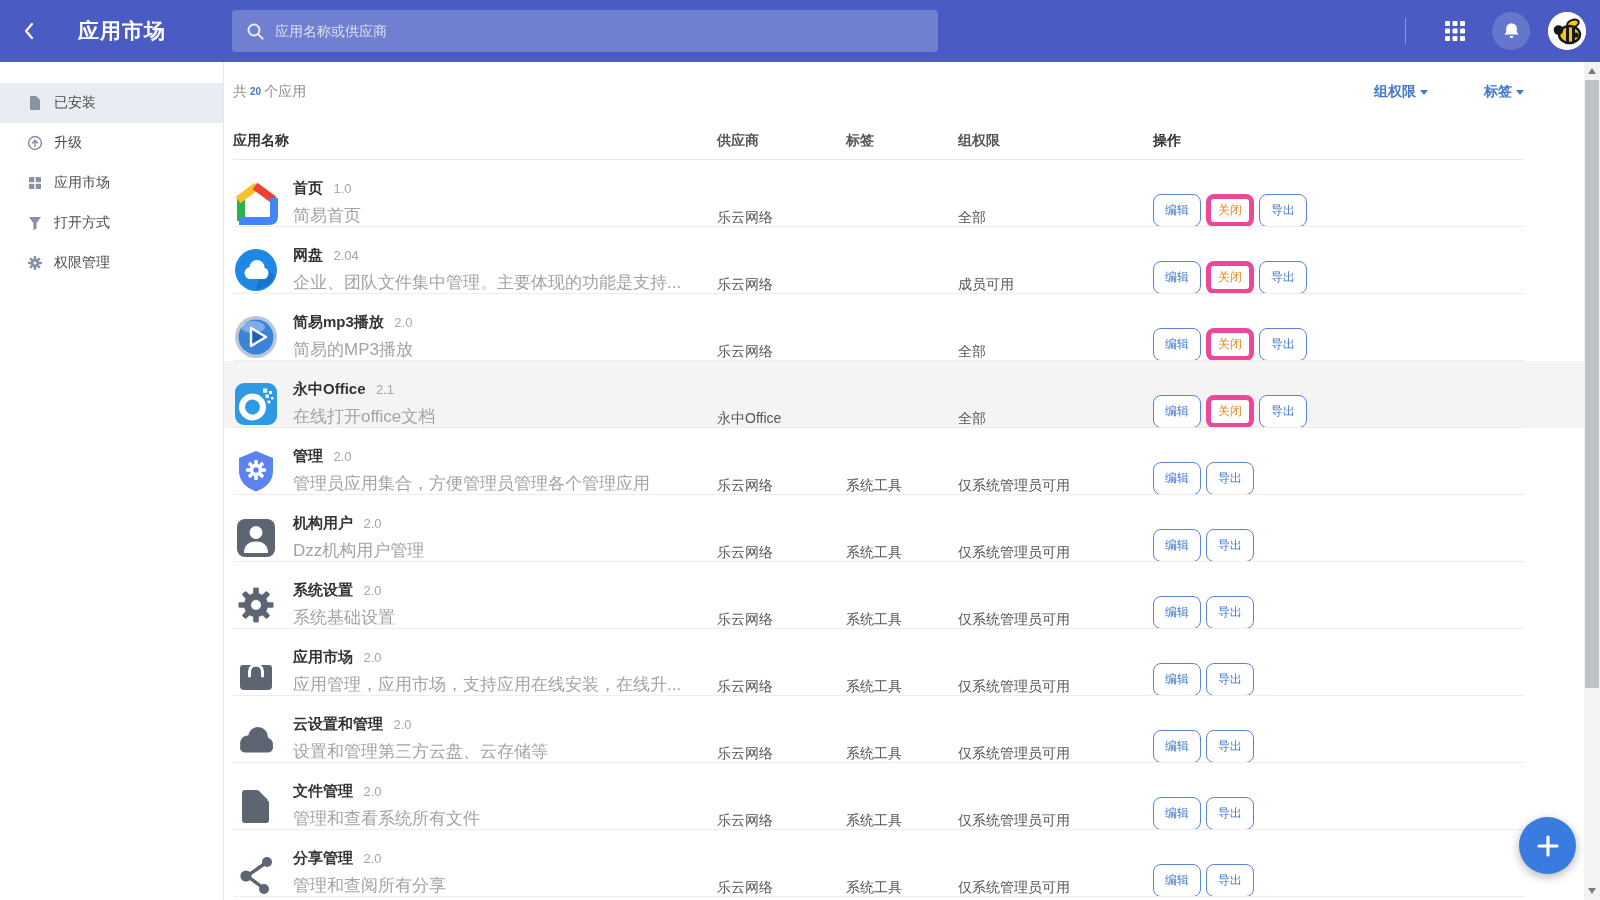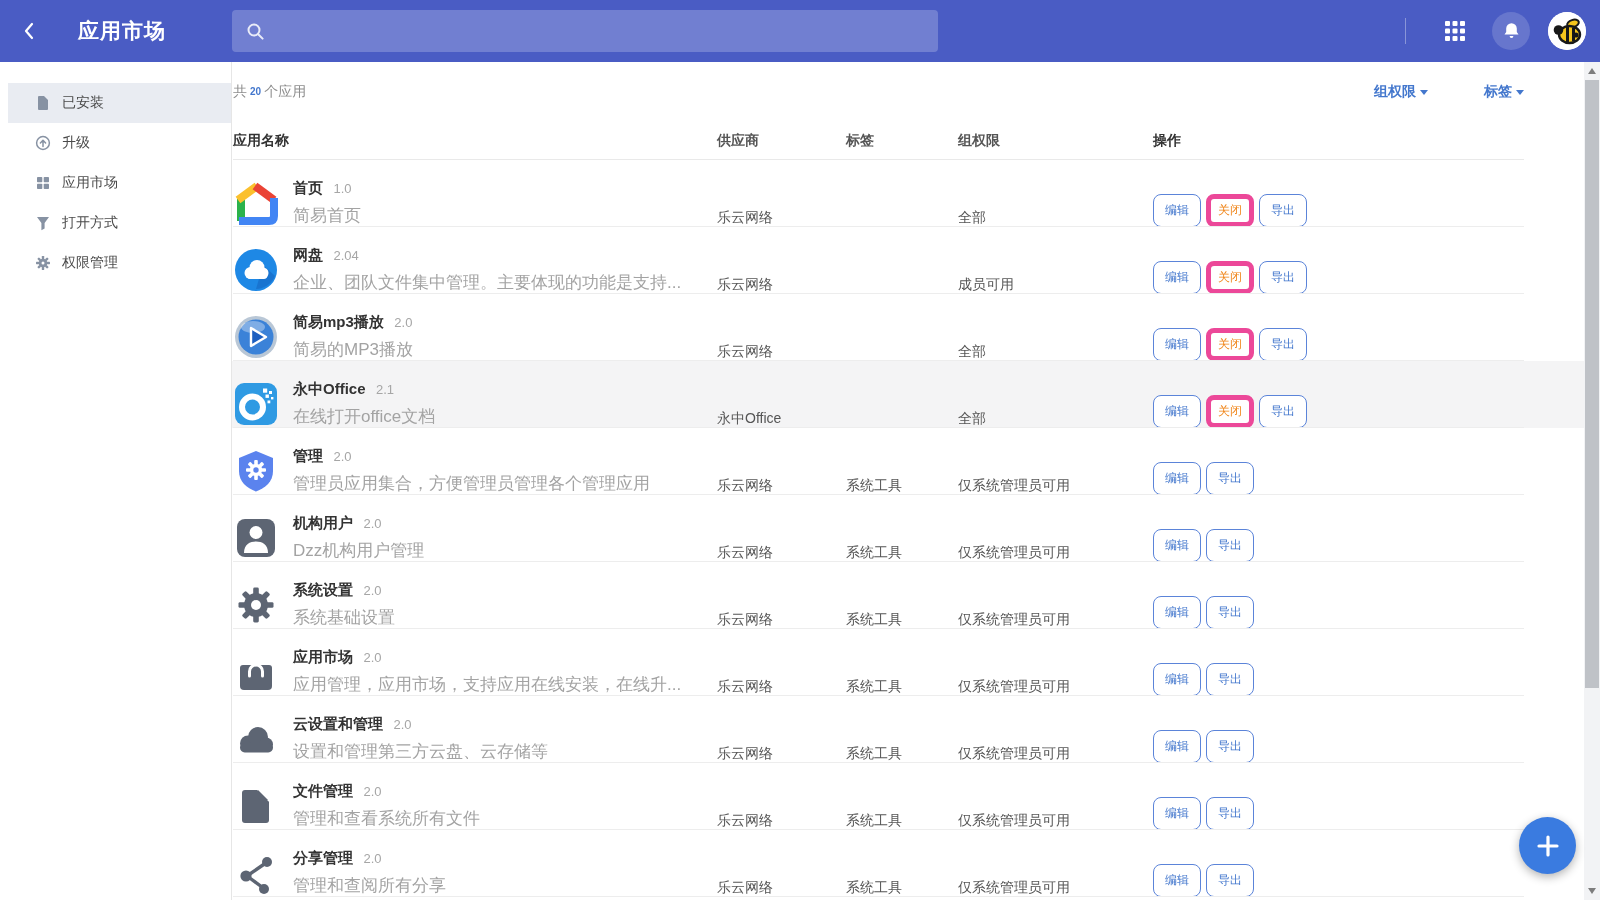--- a/index.html
+++ b/index.html
@@ -14,21 +14,21 @@
   .search-wrap svg { flex:none; opacity:.85; }
   .search-input { flex:1; border:none; outline:none; background:transparent; color:#fff; font-size:14px; margin-left:10px; font-family:inherit; }
   .search-input::placeholder { color:rgba(255,255,255,0.75); }
   .topbar-right { margin-left:auto; display:flex; align-items:center; padding-right:14px; }
   .tb-divider { width:1px; height:26px; background:rgba(255,255,255,0.35); margin-right:30px; }
   .tb-icon { width:38px; height:38px; display:flex; align-items:center; justify-content:center; cursor:pointer; margin-right:18px; }
   .bell-circle { background:rgba(255,255,255,0.16); border-radius:50%; }
   .avatar { width:38px; height:38px; border-radius:50%; background:#fff; overflow:hidden; cursor:pointer; flex:none; }
 
   
-  .sidebar { position:absolute; top:62px; left:8px; bottom:0; width:224px; background:#fff; border-right:1px solid #e6e6e6; padding-top:21px; z-index:5; }
+  .sidebar { position:absolute; top:62px; left:0; bottom:0; width:224px; background:#fff; border-right:1px solid #e6e6e6; padding-top:21px; z-index:5; }
   .side-item { height:40px; display:flex; align-items:center; padding-left:27px; gap:11px; font-size:14px; color:#4a4a4a; cursor:pointer; }
   .side-item.active { background:#e9ecf2; }
   .side-item .ic { color:#8792a3; display:flex; }
 
   
   .content { position:absolute; top:62px; left:197px; right:16px; bottom:0; background:#fff; overflow:hidden; }
   .toolbar { height:59px; display:flex; align-items:center; padding:0 60px 0 36px; }
   .count-text { font-size:14px; color:#8d8d8d; }
   .count-num { font-size:10px; color:#4377cd; font-weight:bold; margin:0 3px; }
   .filters { margin-left:auto; display:flex; gap:56px; }
@@ -83,20 +83,21 @@
   </div>
   <div class="topbar-title">应用市场</div>
 
   <div class="search-wrap">
     <span style="display:flex">
       <svg width="19" height="19" viewBox="0 0 19 19">
           <circle cx="8" cy="8" r="5.5" stroke="#fff" stroke-width="2" fill="none"></circle>
           <path d="M12.2 12.2 L16.6 16.6" stroke="#fff" stroke-width="2" stroke-linecap="round"></path>
         </svg>
     </span>
+    <input class="search-input" type="text" placeholder="应用名称或供应商" style="">
   </div>
 
   <div class="topbar-right">
     <div class="tb-divider"></div>
     <div class="tb-icon">
       <svg width="20" height="20" viewBox="0 0 20 20" fill="#fff">
         <rect x="0" y="0" width="5" height="5" rx="1"></rect>
           <rect x="7.5" y="0" width="5" height="5" rx="1"></rect>
           <rect x="15" y="0" width="5" height="5" rx="1"></rect>
         <rect x="0" y="7.5" width="5" height="5" rx="1"></rect>

